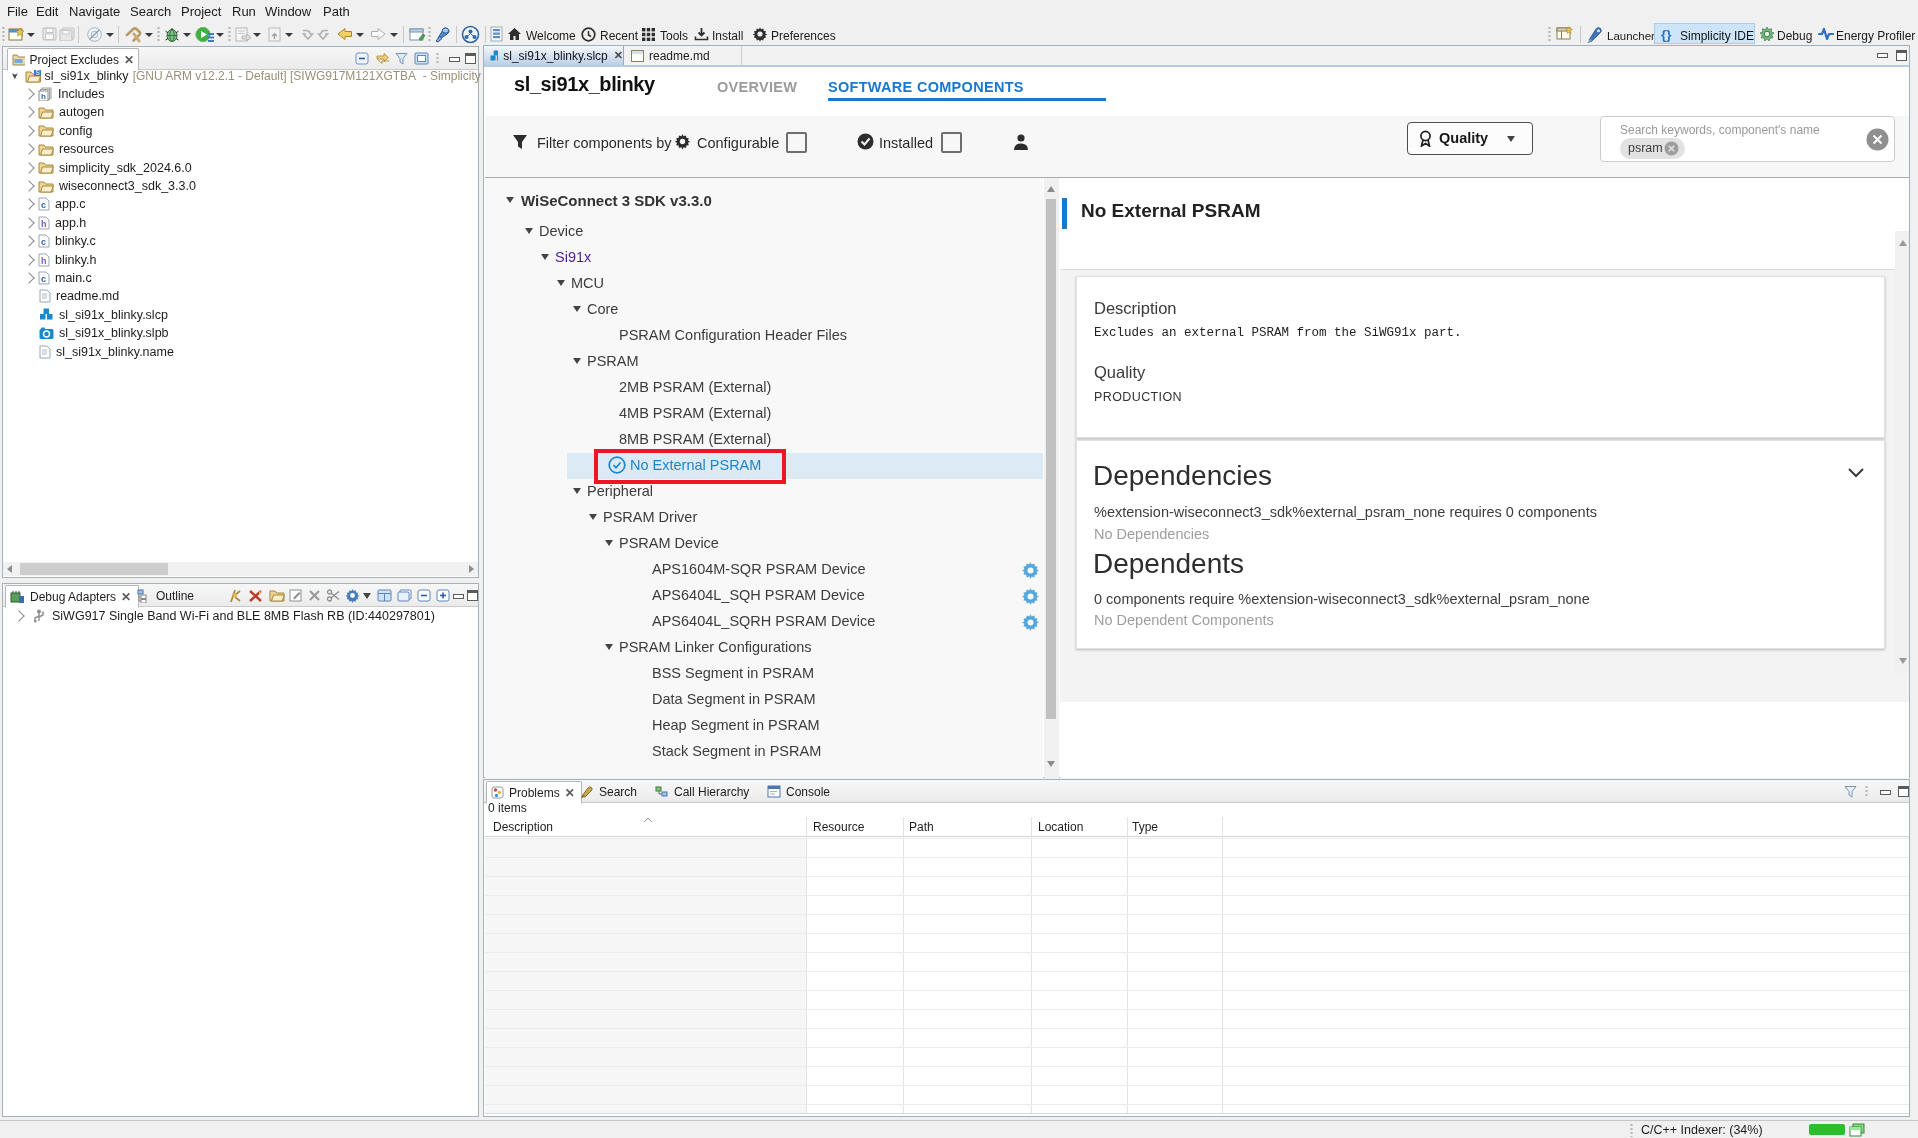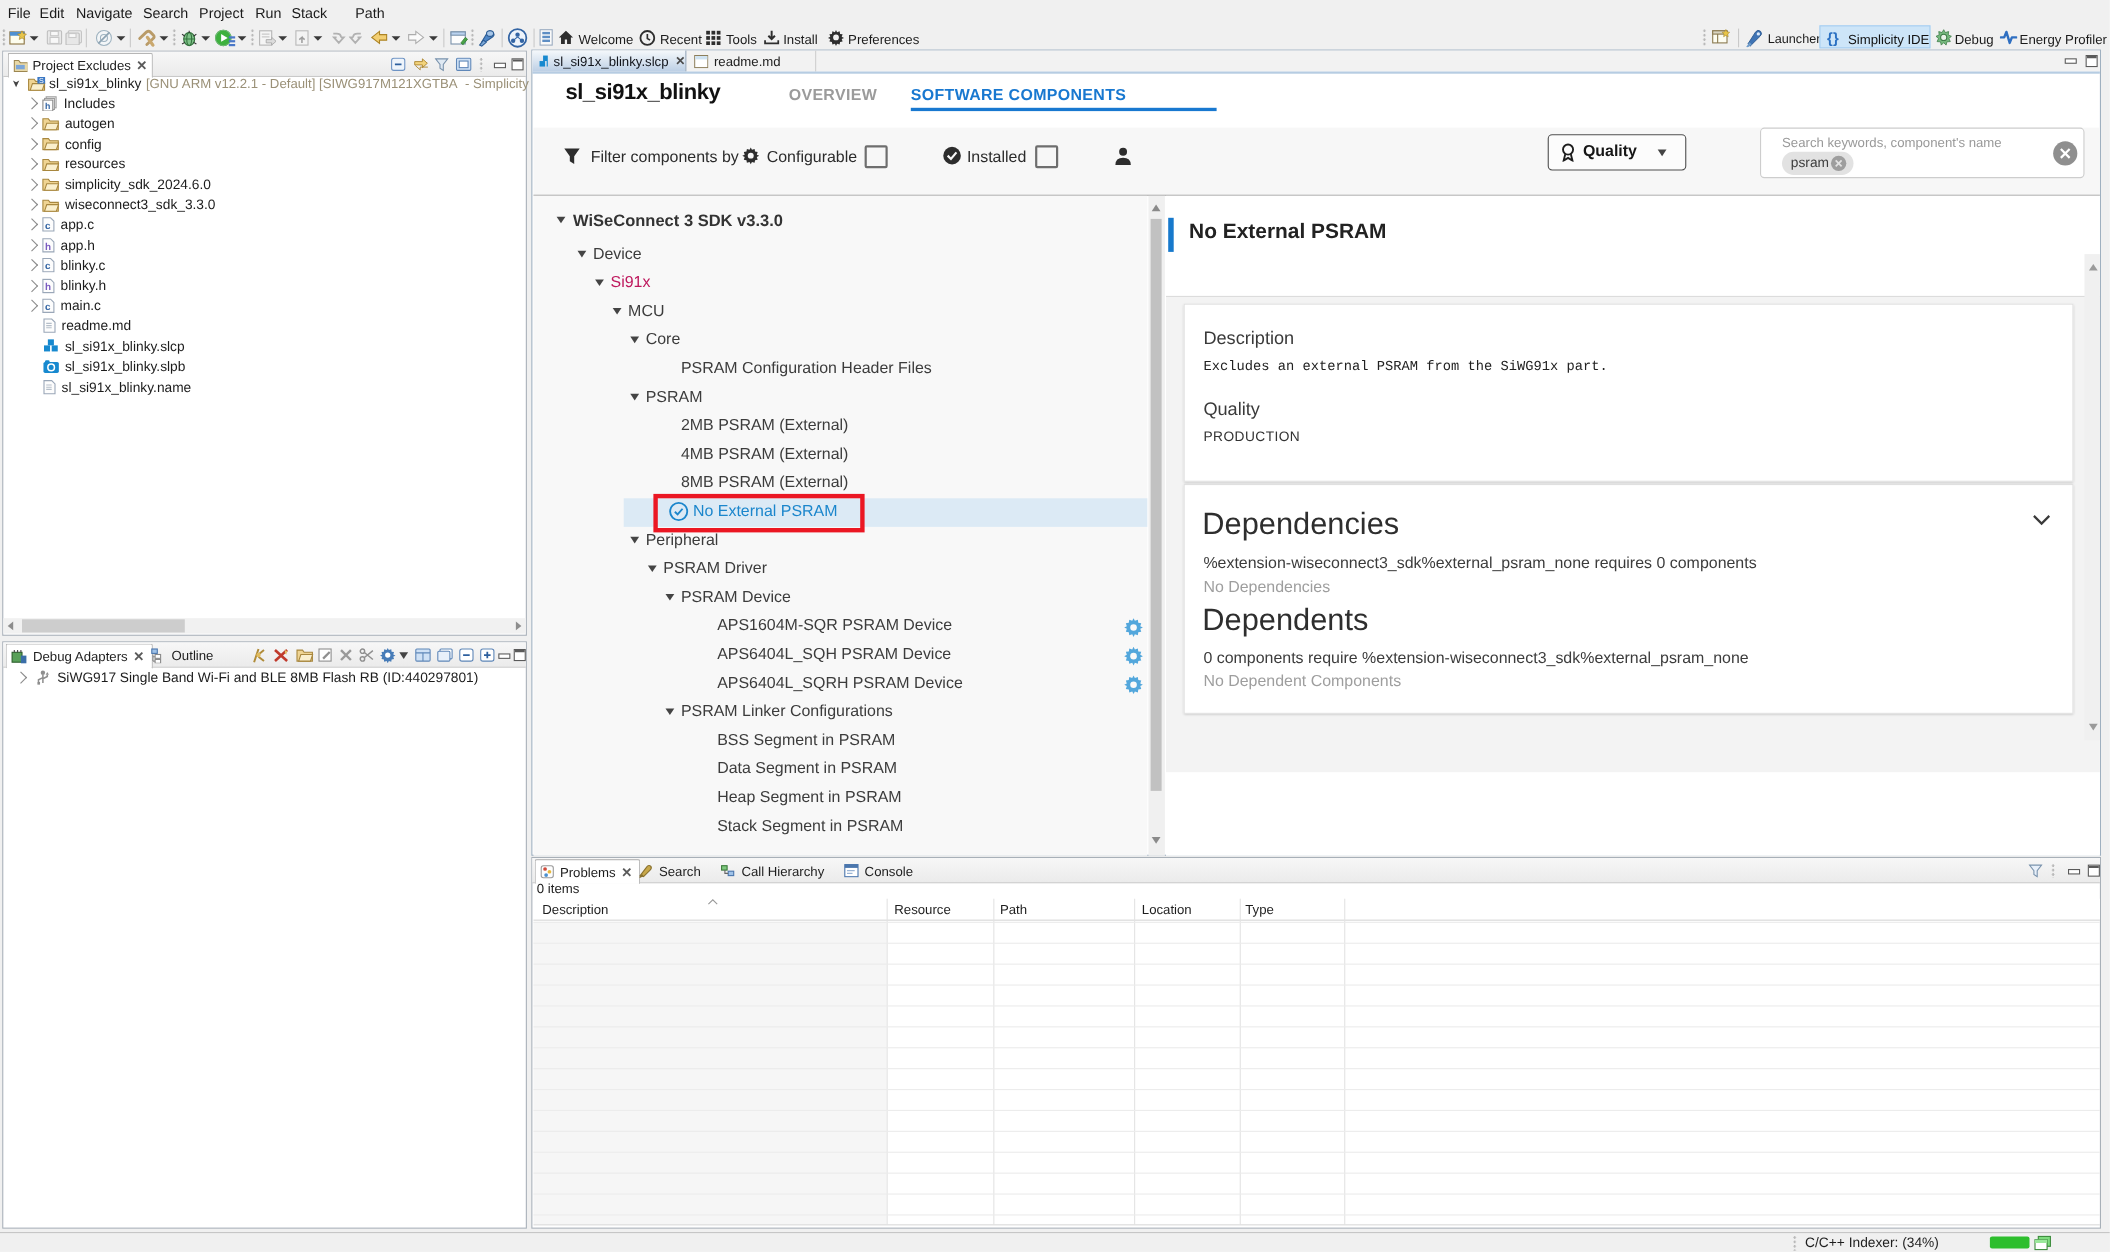--- a/index.html
+++ b/index.html
@@ -19,21 +19,21 @@
 </style></head><body>
 <div id="root">
 
 <div class="ab" style="left:0;top:0;width:1918px;height:22px;font-size:13px">
 <span class="ab" style="left:7px;top:4px">File</span>
 <span class="ab" style="left:36px;top:4px">Edit</span>
 <span class="ab" style="left:69px;top:4px">Navigate</span>
 <span class="ab" style="left:130px;top:4px">Search</span>
 <span class="ab" style="left:181px;top:4px">Project</span>
 <span class="ab" style="left:232px;top:4px">Run</span>
-<span class="ab" style="left:265px;top:4px">Stack</span>
+<span class="ab" style="left:265px;top:4px">Window</span>
 <span class="ab" style="left:323px;top:4px">Path</span>
 </div>
 
 <div class="ab" style="left:0;top:22px;width:1918px;height:23px">
 <div class="ab dots" style="left:2px;top:26px;height:16px;top:4px"></div>
 <svg class="ab" style="left:8px;top:5px" width="17" height="15">
         <rect x="1" y="2" width="13" height="11" fill="#fdfdee" stroke="#8a7340"></rect>
         <rect x="1" y="2" width="13" height="3.5" fill="#4e90d0"></rect>
         <path d="M12 1 l1.4 2.6 2.6 .4 -2 2 .5 2.9 -2.5 -1.4 -2.5 1.4 .5 -2.9 -2 -2 2.6 -.4z" fill="#e8c54a" stroke="#a3842a" stroke-width=".6"></path>
       </svg>
@@ -567,21 +567,21 @@
 <div class="ab" style="left:0;top:0">
         <div class="ab tri-d" style="left:22px;top:151px"></div>
         <span class="ab" style="left:37px;top:146px;font-weight:bold;font-size:15px;color:#333">WiSeConnect 3 SDK v3.3.0</span>
       </div>
 <div class="ab" style="left:0;top:0">
         <div class="ab tri-d" style="left:41px;top:182px"></div>
         <span class="ab" style="left:55px;top:177px;font-size:14.5px;color:#3c3c3c">Device</span>
       </div>
 <div class="ab" style="left:0;top:0">
         <div class="ab tri-d" style="left:57px;top:208px"></div>
-        <span class="ab" style="left:71px;top:203px;font-size:14.5px;color:#be185d">Si91x</span>
+        <span class="ab" style="left:71px;top:203px;font-size:14.5px;color:#4c1d95">Si91x</span>
       </div>
 <div class="ab" style="left:0;top:0">
         <div class="ab tri-d" style="left:73px;top:234px"></div>
         <span class="ab" style="left:87px;top:229px;font-size:14.5px;color:#3c3c3c">MCU</span>
       </div>
 <div class="ab" style="left:0;top:0">
         <div class="ab tri-d" style="left:89px;top:260px"></div>
         <span class="ab" style="left:103px;top:255px;font-size:14.5px;color:#3c3c3c">Core</span>
       </div>
 <div class="ab" style="left:0;top:0">

